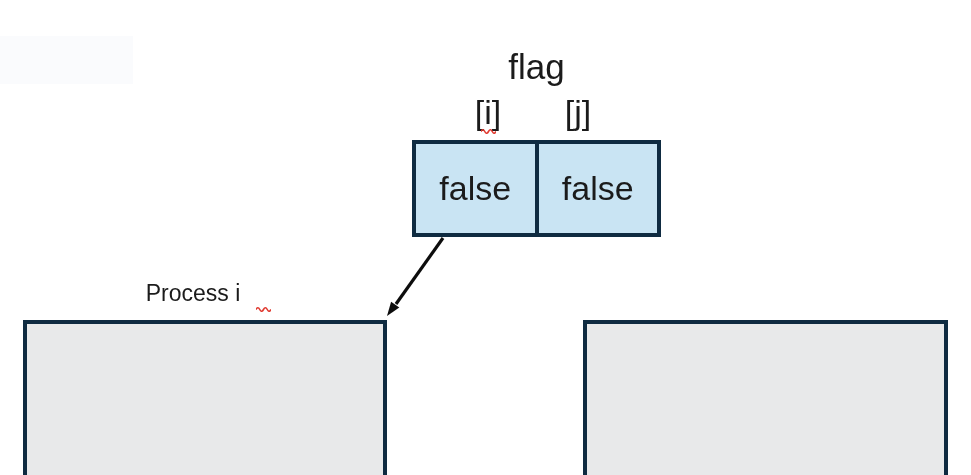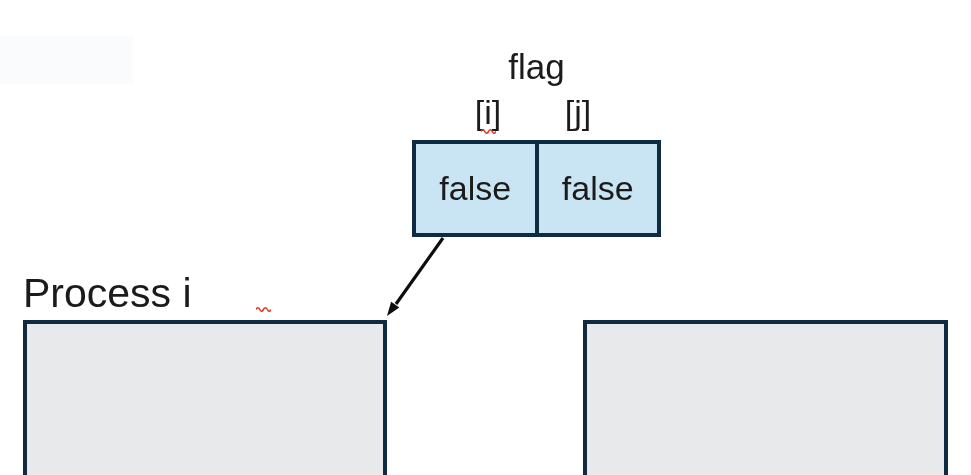--- a/index.html
+++ b/index.html
@@ -71,22 +71,23 @@
   }
   .arrow-svg {
     position: absolute;
     left: 375px; top: 196px;
     width: 80px; height: 92px;
   }
   .proc-label {
     position: absolute;
     top: 238px;
     height: 38px;
-    font-size: 41px;
+    font-size: 23px;
     line-height: 38px;
+    text-align: center;
     white-space: nowrap;
   }
   .proc-label-i { left: 23px;  width: 340px; }
   .proc-label-j { left: 583px; width: 365px; }
   .proc-box {
     position: absolute;
     top: 284px;
     box-sizing: border-box;
     border: 4px solid #0f2b41;
     background: #e8e9ea;

